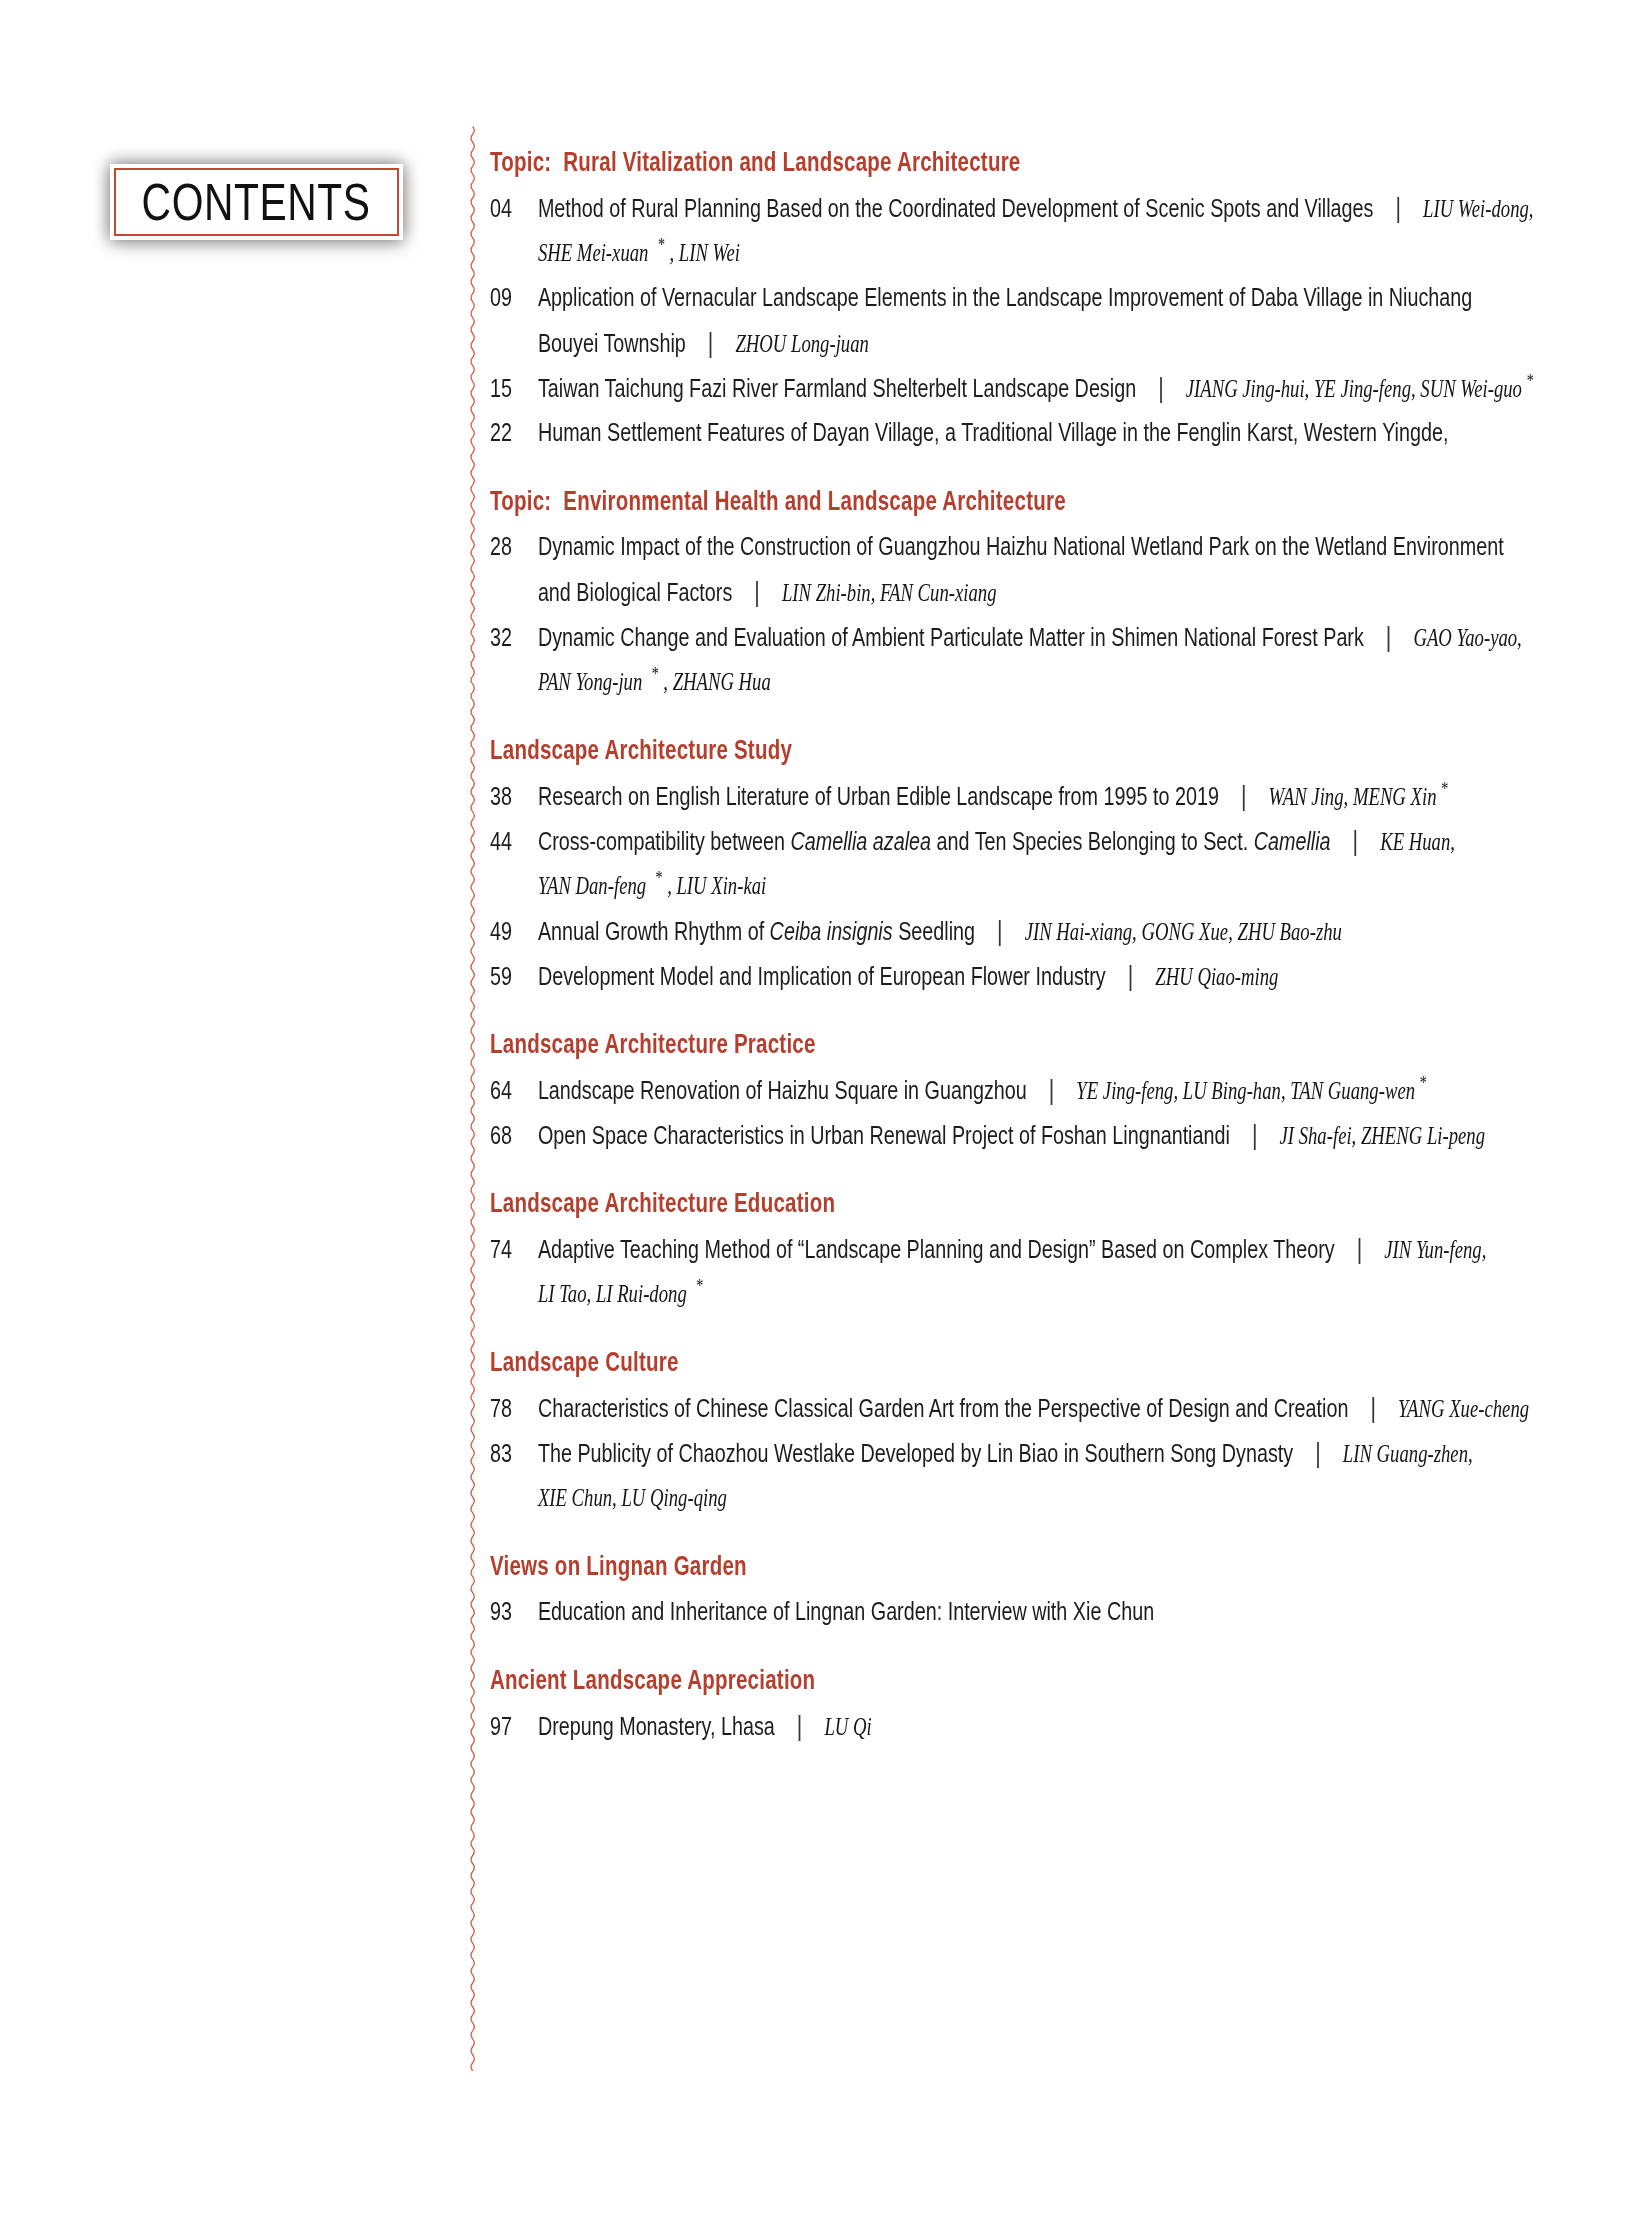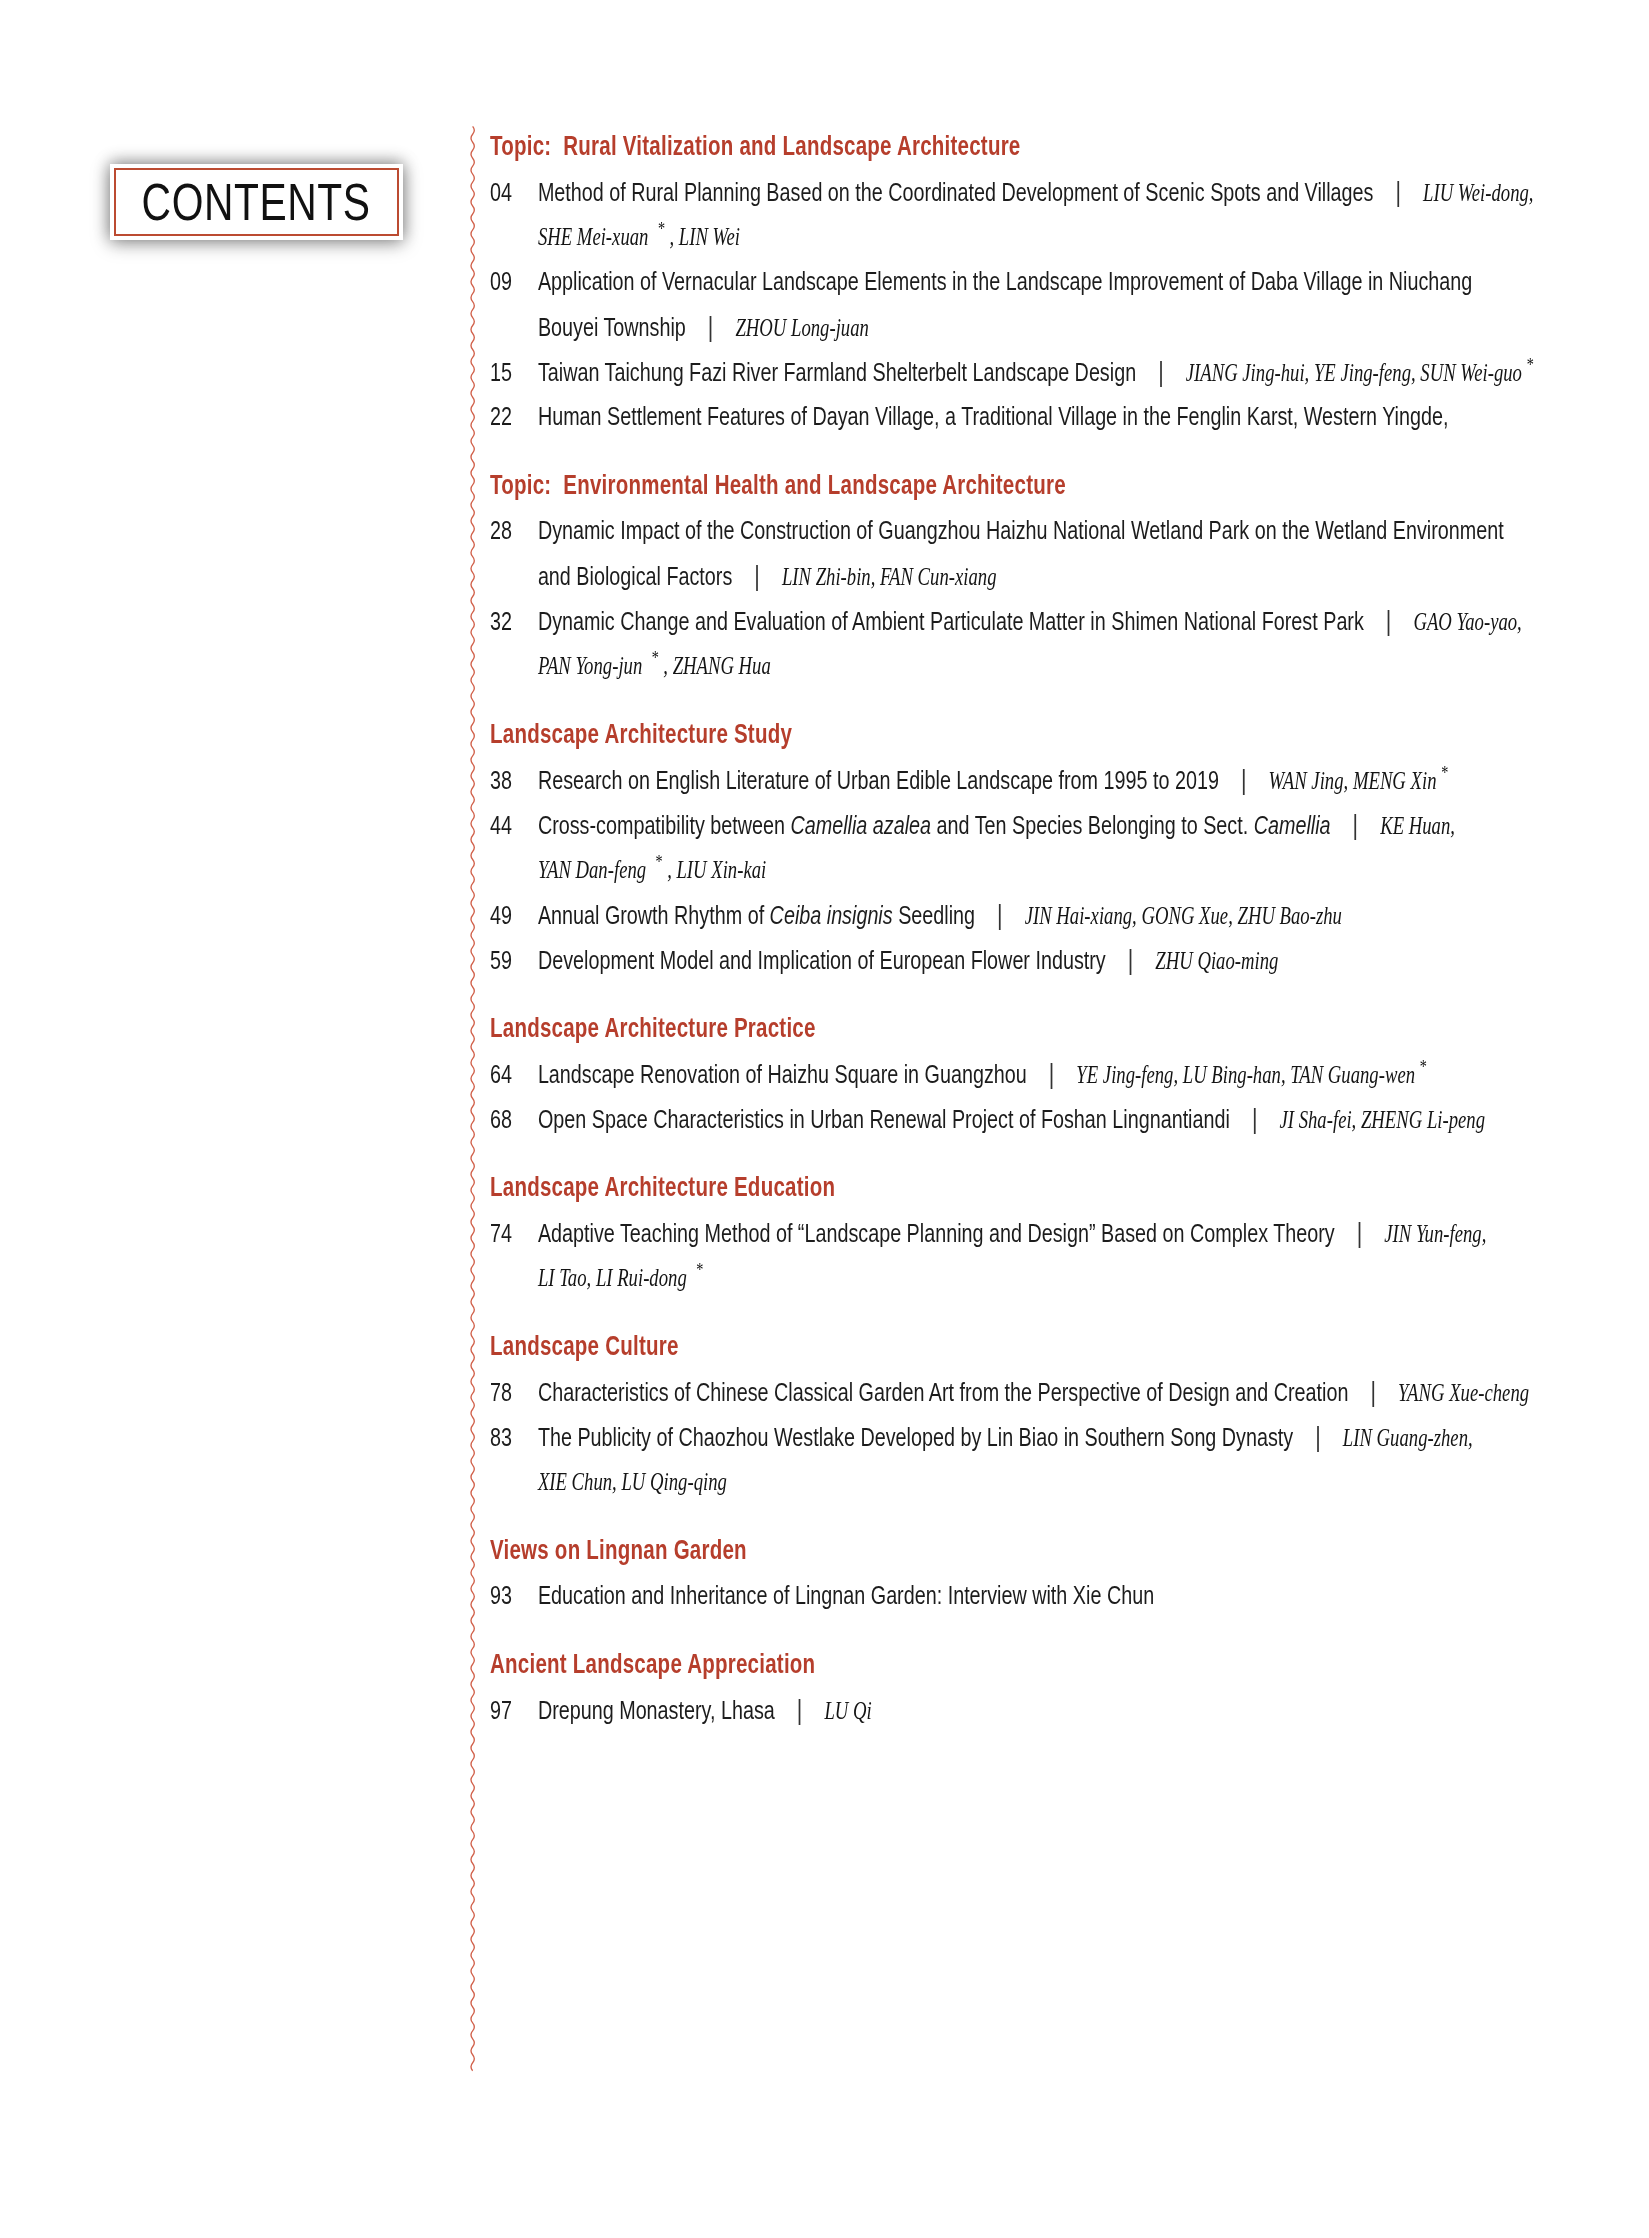--- a/index.html
+++ b/index.html
@@ -23,21 +23,21 @@
   }
   .contents-text{
     font-size:51px;color:#111111;letter-spacing:0.7px;white-space:nowrap;
     display:inline-block;transform:scaleX(0.80);transform-origin:50% 50%;
   }
 
   
   .wavy-svg{position:absolute;left:468px;top:125px;}
 
   
-  .toc{position:absolute;left:490px;top:124px;width:1144px;}
+  .toc{position:absolute;left:490px;top:140px;width:1144px;}
   .section + .section{margin-top:24px;}
   .row,.sec-heading{height:45px;line-height:45px;white-space:nowrap;}
   .rowin{
     display:inline-block;white-space:pre;
     transform:scaleX(0.76);transform-origin:0 50%;
   }
   .sec-heading .rowin{
     font-size:27px;font-weight:bold;color:var(--red-heading);letter-spacing:0.3px;
   }
   .seg-num{display:inline-block;width:63px;font-size:26px;color:var(--ink);}

